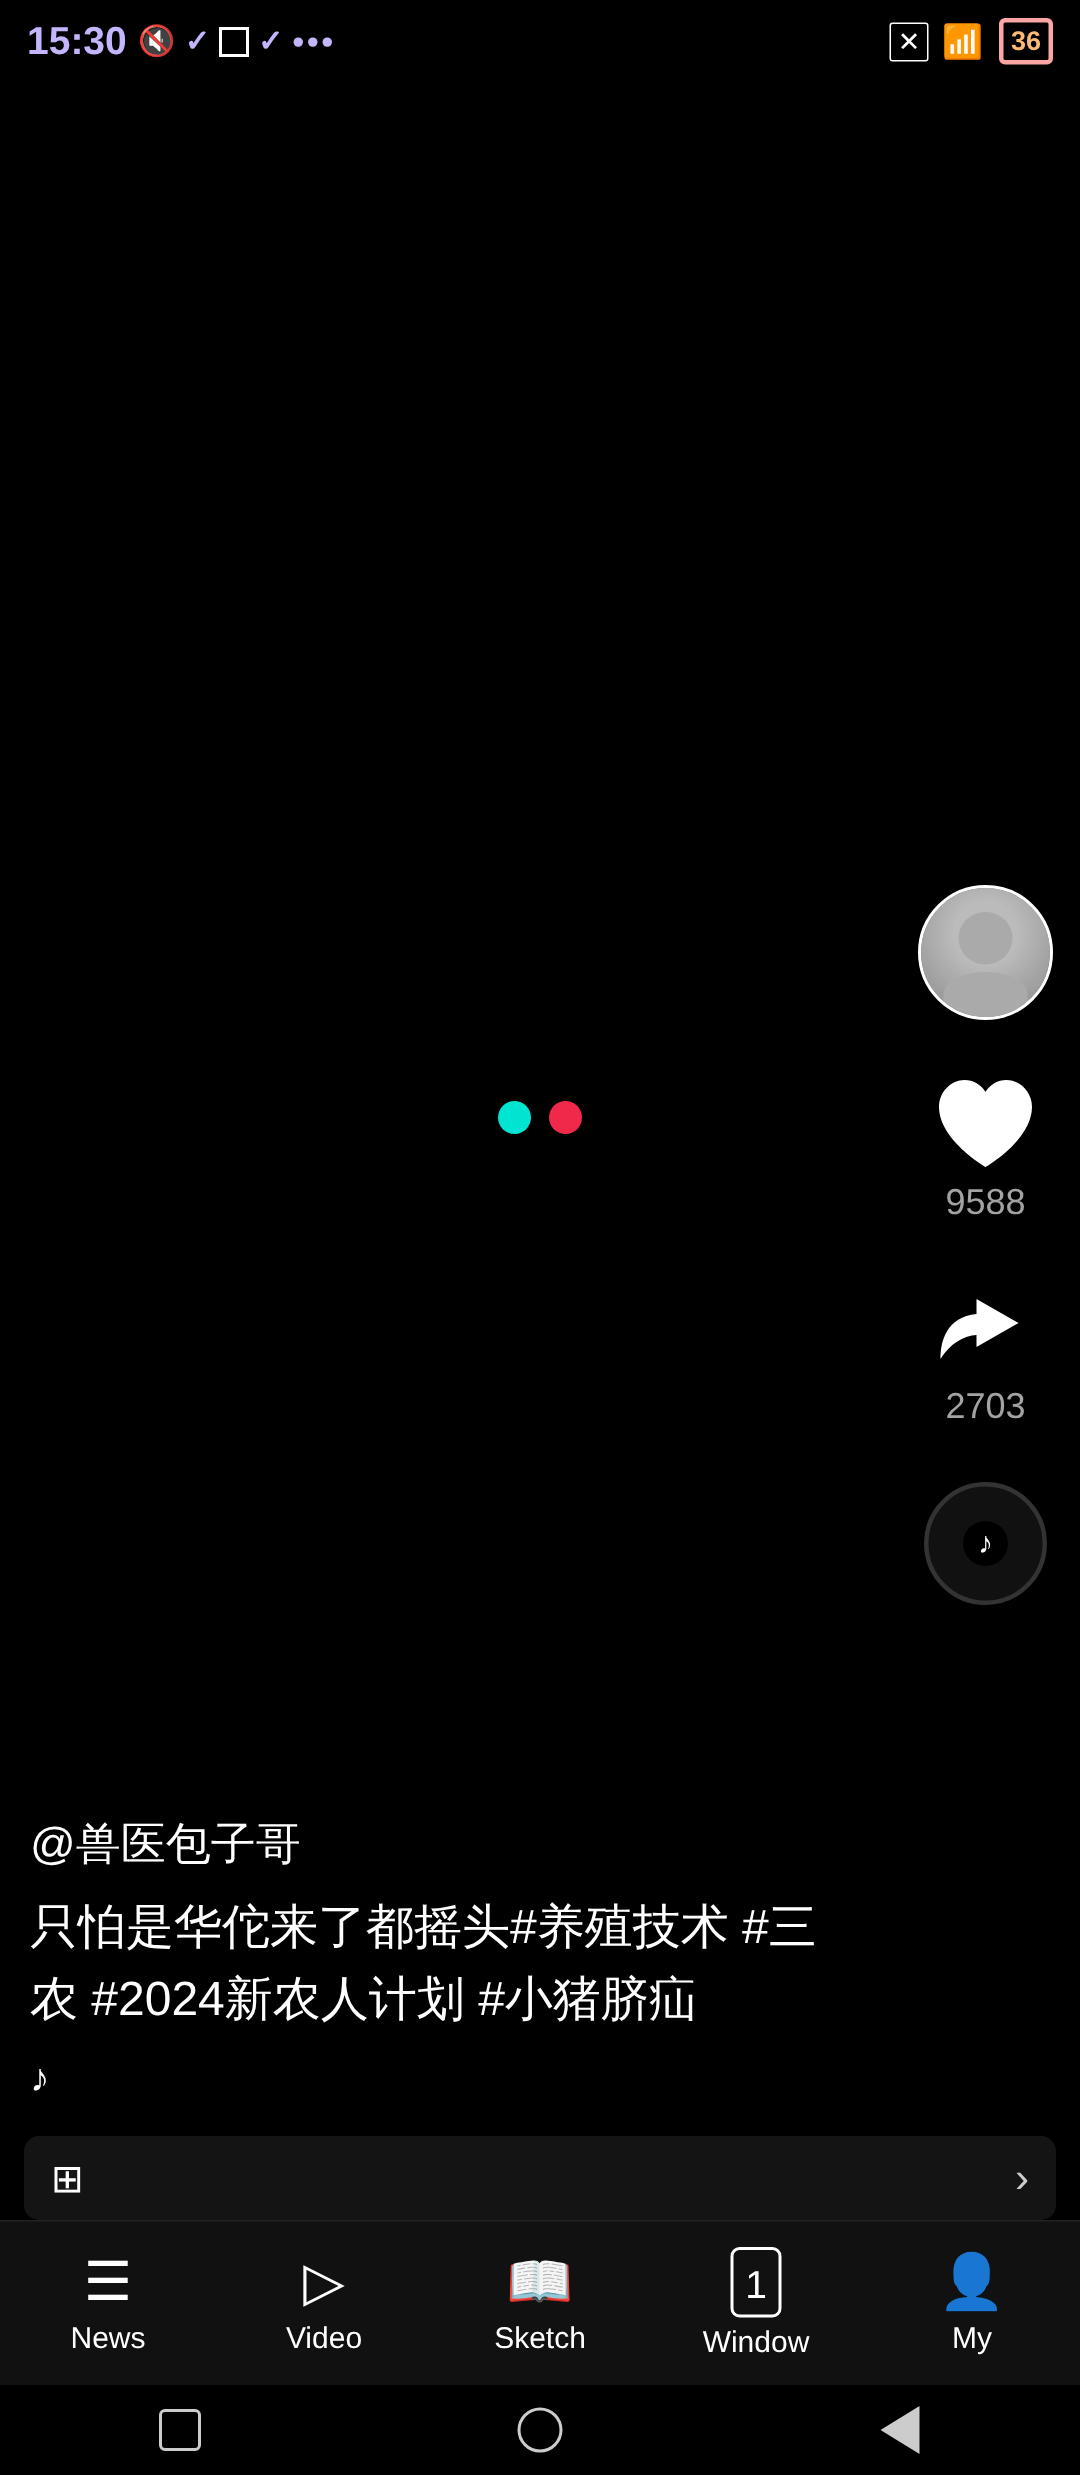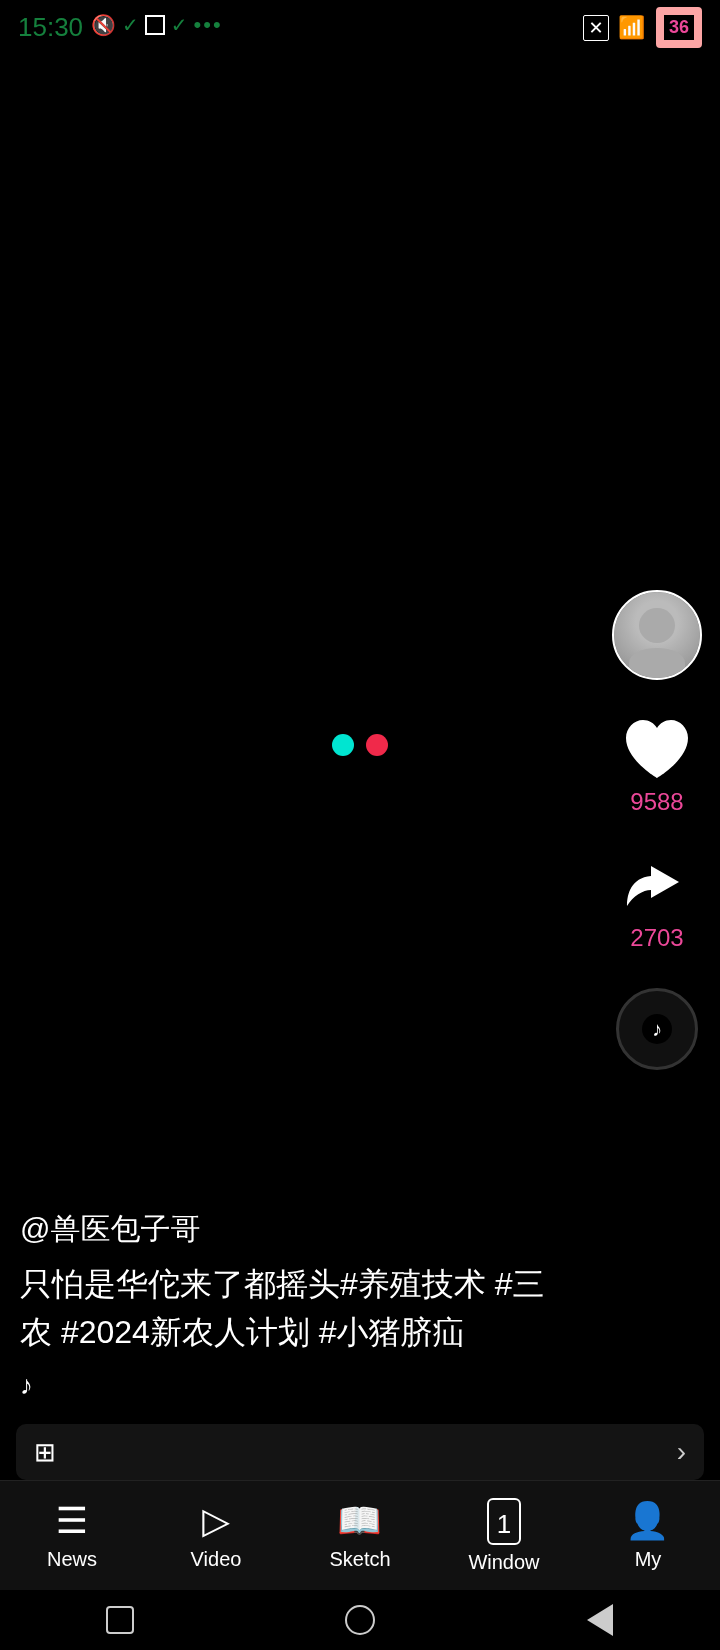--- a/index.html
+++ b/index.html
@@ -21,43 +21,43 @@
       top: 0; left: 0; right: 0;
       height: 55px;
       display: flex;
       align-items: center;
       justify-content: space-between;
       padding: 0 18px;
       z-index: 100;
     }
     .status-left {
       display: flex;
-      align-items: flex-start;
+      align-items: center;
       gap: 8px;
       font-size: 26px;
-      font-weight: 400;
-      color: #15803d;
+      font-weight: 700;
+      color: #c4b5fd;
     }
     .status-icons-left {
       display: flex;
       align-items: center;
       gap: 6px;
     }
     .status-right {
       display: flex;
       align-items: center;
       gap: 10px;
     }
     .battery-box {
-      border: 8px solid #fca5a5;
+      border: 3px solid #fca5a5;
       border-radius: 4px;
       padding: 2px 5px;
       font-size: 18px;
       font-weight: 600;
-      color: #ec4899;
+      color: #fdba74;
       position: relative;
     }
 
     
     .video-area {
       position: absolute;
       top: 0; left: 0;
       width: 100%;
       height: 1490px;
       background: #000;
@@ -146,21 +146,21 @@
 
     .share-icon {
       width: 72px; height: 66px;
     }
     .share-icon svg {
       width: 72px; height: 66px;
     }
 
     .action-count {
       font-size: 24px;
-      color: #ec4899;
+      color: #a3a3a3;
       font-weight: 400;
     }
 
     
     .music-disc {
       width: 82px; height: 82px;
       border-radius: 50%;
       background: #111;
       border: 3px solid #333;
       display: flex; align-items: center; justify-content: center;

